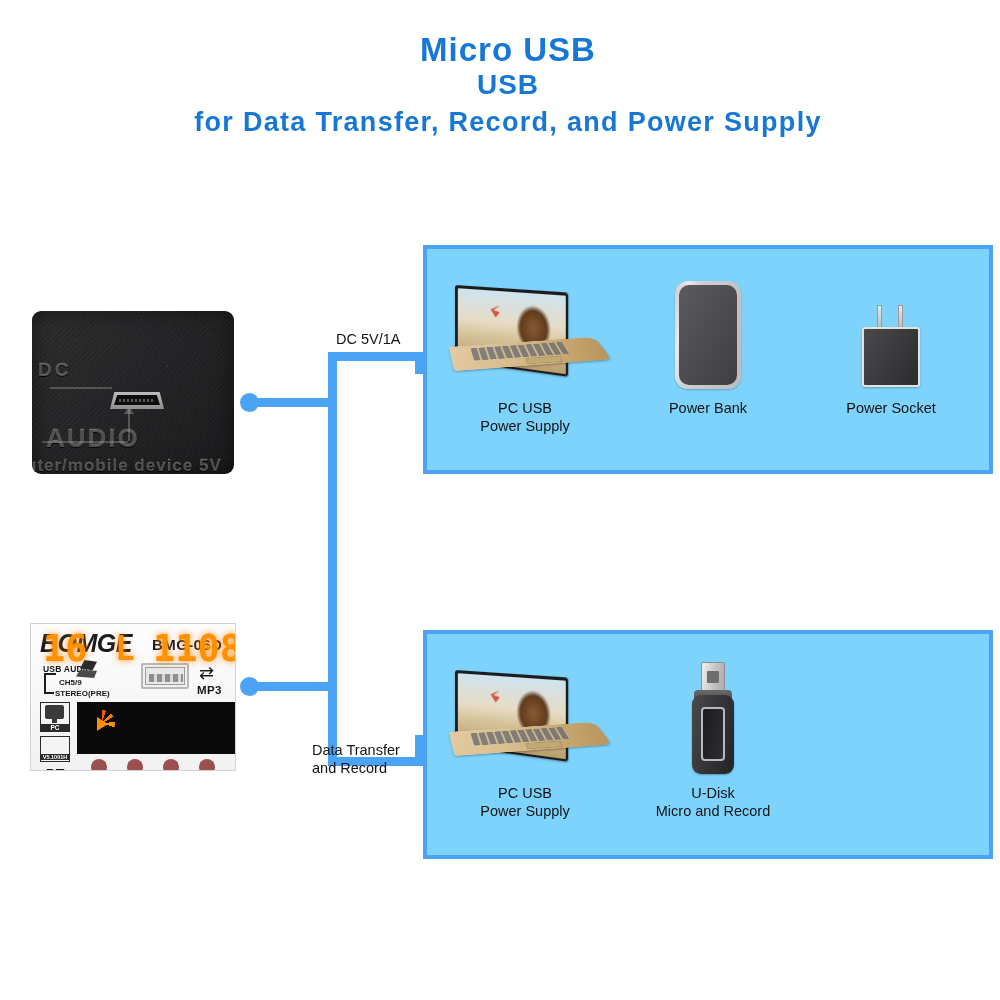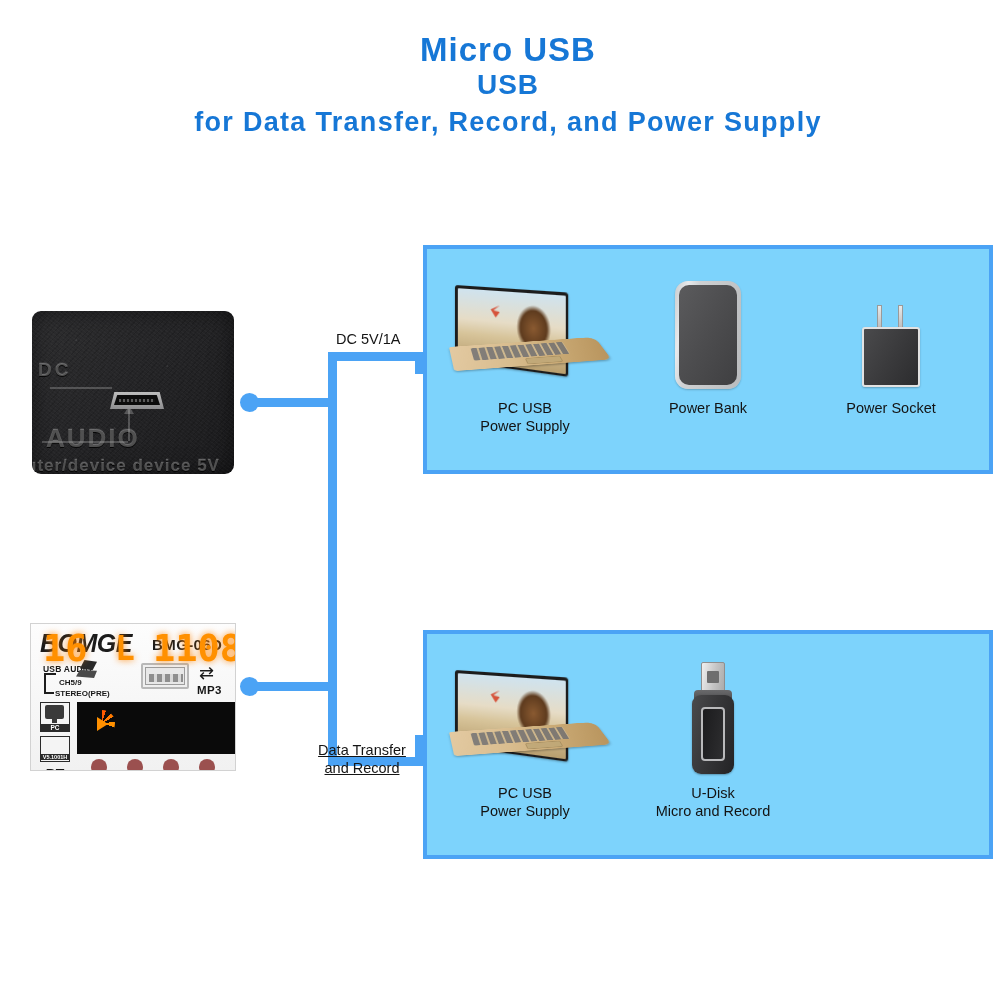--- a/index.html
+++ b/index.html
@@ -280,28 +280,28 @@
   <div class="dot" style="left:232px;top:677px;"></div>
   <div class="ln" style="left:241px;top:682px;width:82px;height:9px;"></div>
 
   <div class="ln" style="left:320px;top:352px;width:96px;height:9px;"></div>
   <div class="ln" style="left:407px;top:352px;width:9px;height:22px;"></div>
 
   <div class="ln" style="left:320px;top:757px;width:96px;height:9px;"></div>
   <div class="ln" style="left:407px;top:735px;width:9px;height:31px;"></div>
 
   <div class="edge-label" style="left:328px;top:331px;">DC 5V/1A</div>
-  <div class="edge-label" style="left:304px;top:742px;text-align:center;width:100px;text-decoration:underline;">Data Transfer
+  <div class="edge-label" style="left:304px;top:742px;text-align:left;width:100px;">Data Transfer
 and Record</div>
 
   <div class="photo1">
     <div class="p1-grain"></div>
     <div class="p1-txt p1-dc">DC</div>
     <div class="p1-txt p1-audio">AUDIO</div>
-    <div class="p1-txt p1-bottom">uter/device device 5V</div>
+    <div class="p1-txt p1-bottom">uter/mobile device 5V</div>
     <div class="p1-lead" style="left:18px;top:76px;width:62px;height:2px;"></div>
     <div class="p1-lead" style="left:10px;top:130px;width:86px;height:2px;"></div>
     <div class="p1-arrow"></div>
     <div class="p1-port"></div>
     <div class="p1-port-in"></div>
   </div>
 
   <div class="photo2">
     <div class="p2-brand">BOMGE</div>
     <div class="p2-model">BMG-06D</div>

